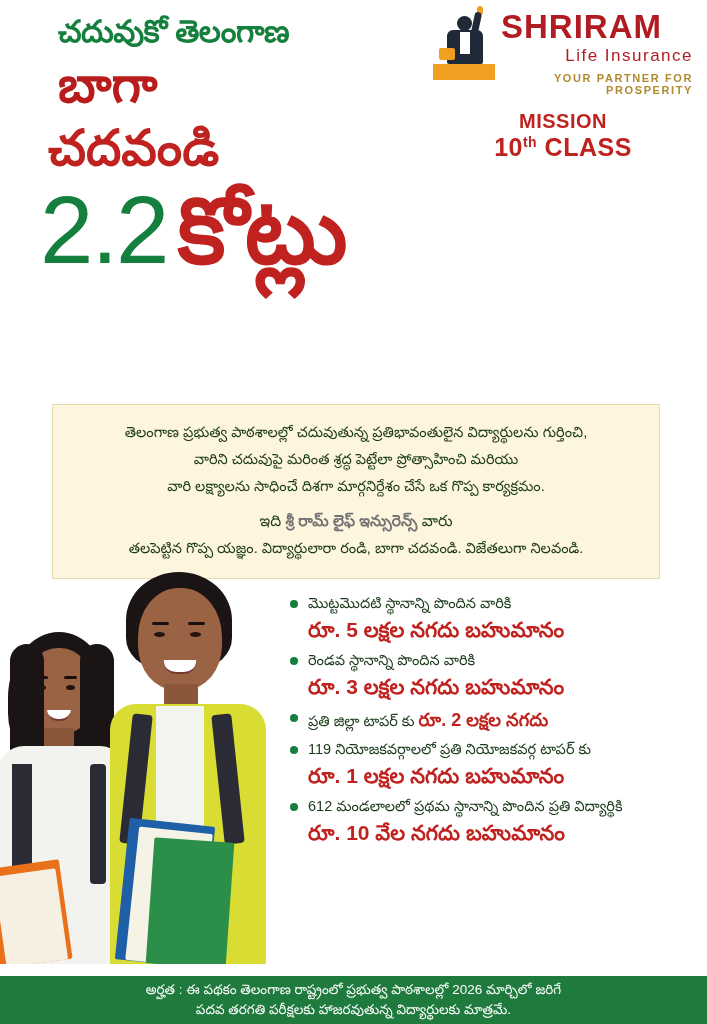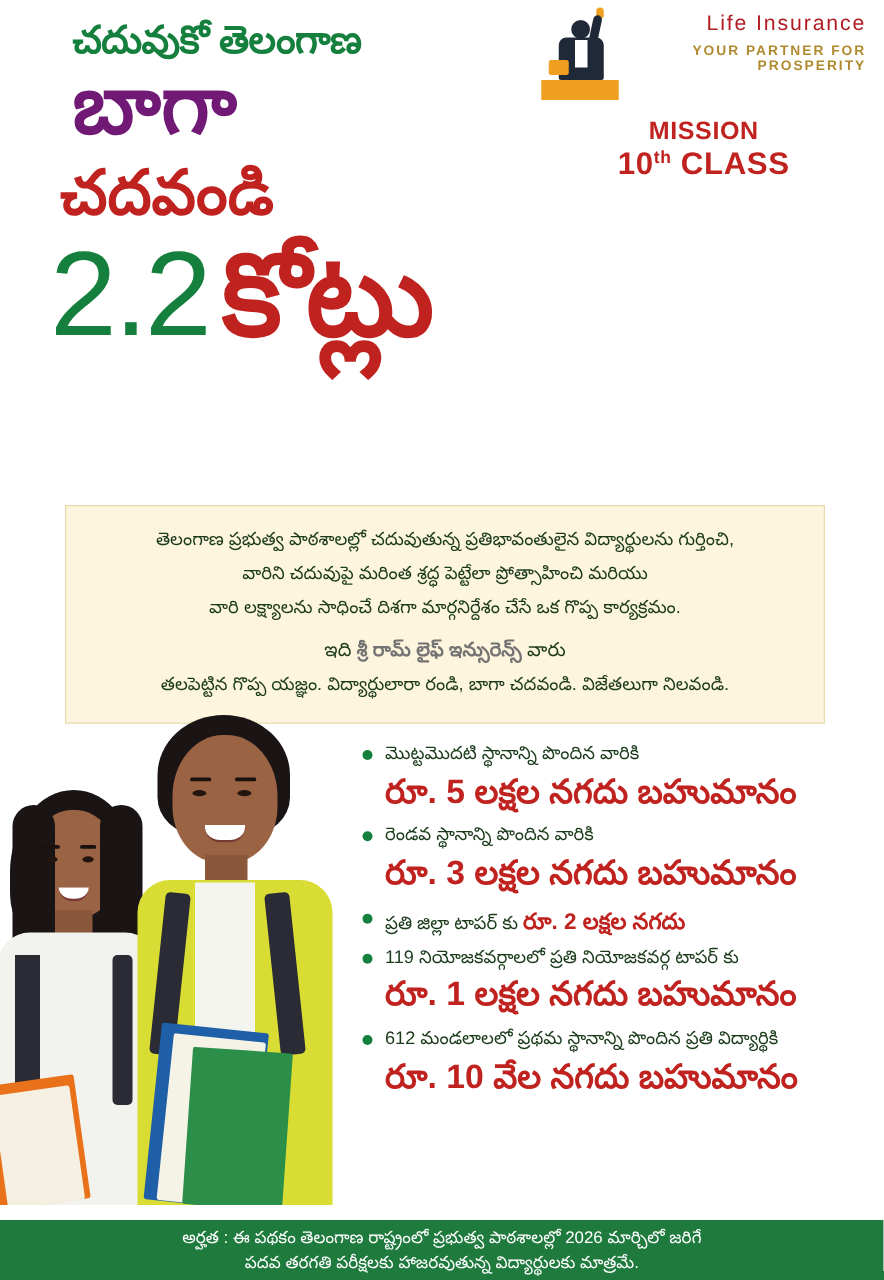--- a/index.html
+++ b/index.html
@@ -27,24 +27,25 @@
   .head-line-1 {
     font-size: 31px;
     font-weight: bold;
     color: #15803d;
     letter-spacing: -0.5px;
     line-height: 1.15;
     margin-top: 6px;
     margin-left: 44px;
   }
   .head-line-2 {
-    font-size: 66px;
-    font-weight: bold;
-    color: #701a75;
+    font-size: 50px;
+    font-weight: bold;
+    color: #b91c1c;
     line-height: 1.0;
+    margin-top: 10px;
     margin-left: 44px;
   }
   .head-line-3 {
     font-size: 50px;
     font-weight: bold;
     color: #c0231f;
     line-height: 1.05;
     margin-top: 12px;
     margin-left: 34px;
   }
@@ -231,21 +232,21 @@
     height: 8px;
     border-radius: 50%;
     background: #15803d;
   }
   .prize-label {
     font-size: 14.5px;
     color: #1a3a1a;
     line-height: 1.35;
   }
   .prize-value {
-    font-size: 27px;
+    font-size: 21px;
     color: #c0231f;
     font-weight: bold;
     line-height: 1.4;
     margin-top: 1px;
   }
   .prize.inline .prize-label { display: inline; }
   .prize.inline .prize-value { display: inline; font-size: 18px; }
 
   
   .students {
@@ -339,20 +340,21 @@
         <div class="brand-mark">
           <div class="man-finger"></div>
           <div class="man-arm"></div>
           <div class="man-head"></div>
           <div class="man-body"></div>
           <div class="man-shirt"></div>
           <div class="man-case"></div>
           <div class="bar"></div>
         </div>
         <div style="flex:1">
+          <div class="brand-name">SHRIRAM</div>
           <div class="brand-sub">Life Insurance</div>
           <div class="brand-tag">YOUR PARTNER FOR PROSPERITY</div>
         </div>
       </div>
       <div class="mission">
         <div class="mission-1">MISSION</div>
         <div class="mission-2"><span>10</span><sup>th</sup><span> CLASS</span></div>
       </div>
     </div>
   </div>

